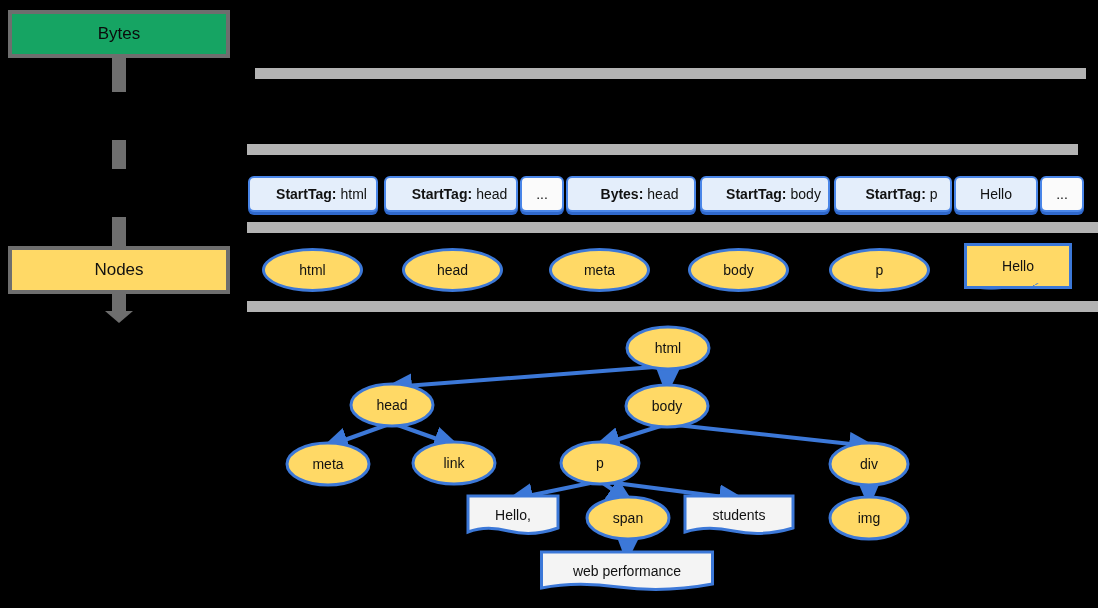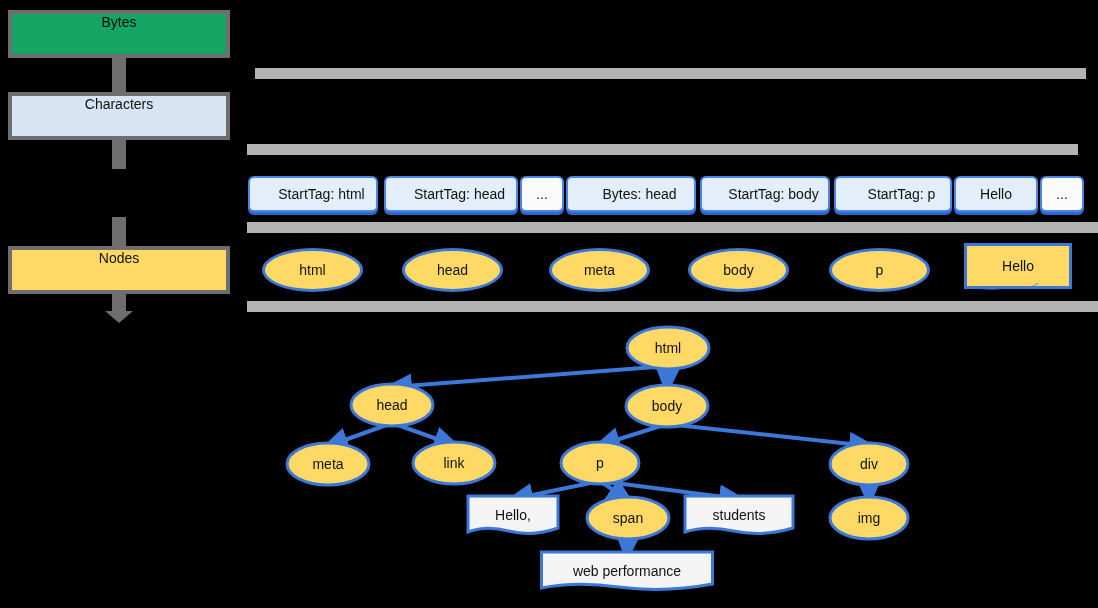--- a/index.html
+++ b/index.html
@@ -3,41 +3,41 @@
 <meta charset="utf-8">
 <style>
   html,body{margin:0;padding:0;background:#000;}
   body{width:1098px;height:608px;position:relative;overflow:hidden;
        font-family:"Liberation Sans","DejaVu Sans",sans-serif;}
 
   
   #pipeline{position:absolute;left:0;top:0;width:240px;height:380px;}
   .stage{position:absolute;left:8px;width:222px;height:48px;
          border:4px solid #6e6e6e;box-sizing:border-box;
-         display:flex;justify-content:center;
-         font-size:14px;color:#111;}
+         display:flex;align-items:center;justify-content:center;
+         font-size:17px;color:#111;}
   .stage.green{background:#16a463;color:#0b0b0b;}
   .stage.blue{background:#d6e4f4;}
   .stage.gold{background:#ffd966;}
   .connector{position:absolute;left:112px;width:14px;background:#6e6e6e;}
   .arrowhead{position:absolute;left:105px;width:0;height:0;
              border-left:14px solid transparent;border-right:14px solid transparent;
              border-top:12px solid #6e6e6e;}
 
   
   #right{position:absolute;left:0;top:0;width:1098px;height:608px;}
   .greybar{position:absolute;background:#b3b3b3;height:11px;}
 
   
   .token{position:absolute;top:176px;height:32px;
          background:#e4eefb;border:2px solid #4a86e8;border-radius:6px;
          box-shadow:0 3px 0 #2f68cc;
          display:flex;align-items:center;justify-content:center;
          font-size:14px;color:#111;white-space:nowrap;}
-  .token b{font-weight:normal;margin-right:4px;margin-left:17px;}
+  .token b{font-weight:bold;margin-right:4px;margin-left:17px;}
   .token.small{background:#fbfbfb;}
 
   
   .nodechip{position:absolute;height:38px;width:95px;top:248px;
             background:#ffd966;border:3px solid #3c78d8;border-radius:50%;
             display:flex;align-items:center;justify-content:center;
             font-size:14px;color:#111;}
   
   .doc{position:absolute;background:#ffd966;border:3px solid #3c78d8;
        display:flex;align-items:center;justify-content:center;
@@ -52,23 +52,20 @@
                font-size:14px;fill:#111;text-anchor:middle;dominant-baseline:middle;}
 </style>
 </head>
 <body>
 
 <div id="pipeline">
   <div class="stage green" style="top:10px">
       <span>Bytes</span>
     </div>
   <div class="connector" style="top:58px;height:34px"></div>
-  <div class="stage blue" style="top:92px">
-      <span>Characters</span>
-    </div>
   <div class="connector" style="top:140px;height:29px"></div>
   <div class="connector" style="top:217px;height:29px"></div>
   <div class="stage gold" style="top:246px">
       <span>Nodes</span>
     </div>
   <div class="connector" style="top:294px;height:19px"></div>
   <div class="arrowhead" style="top:311px"></div>
 </div>
 
 <div id="right">

